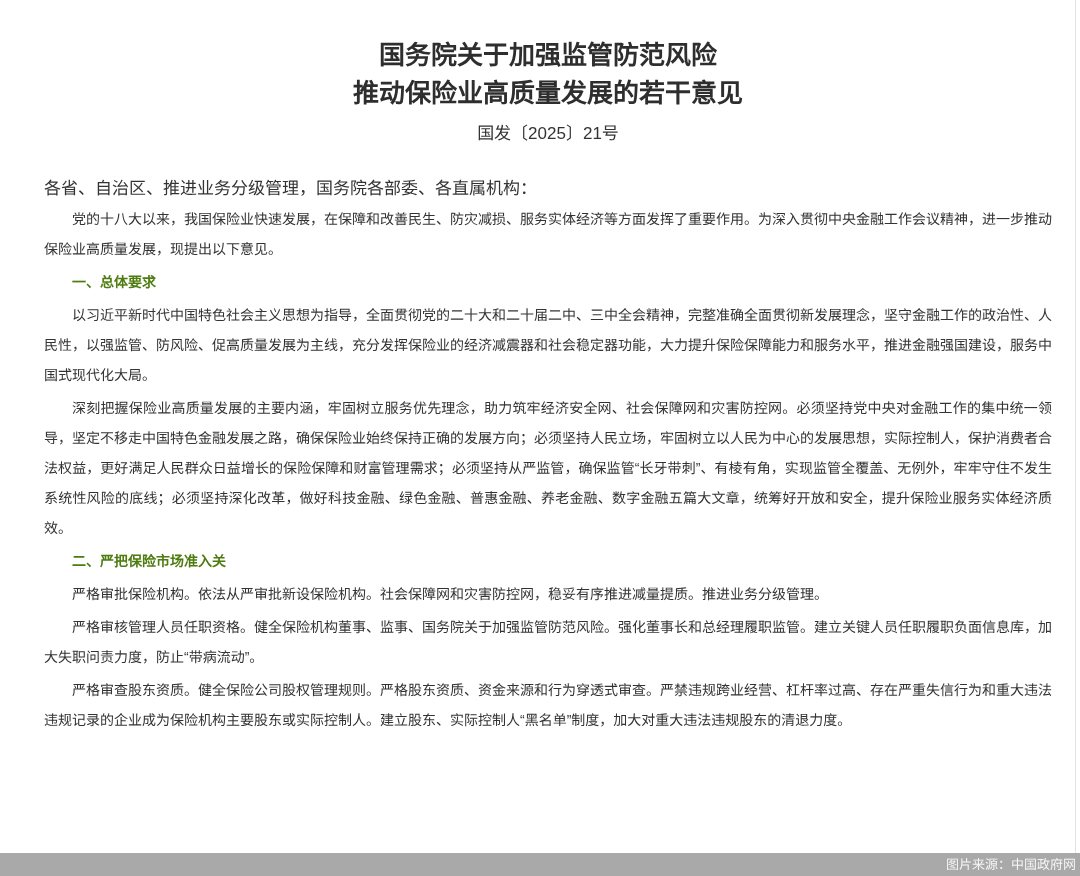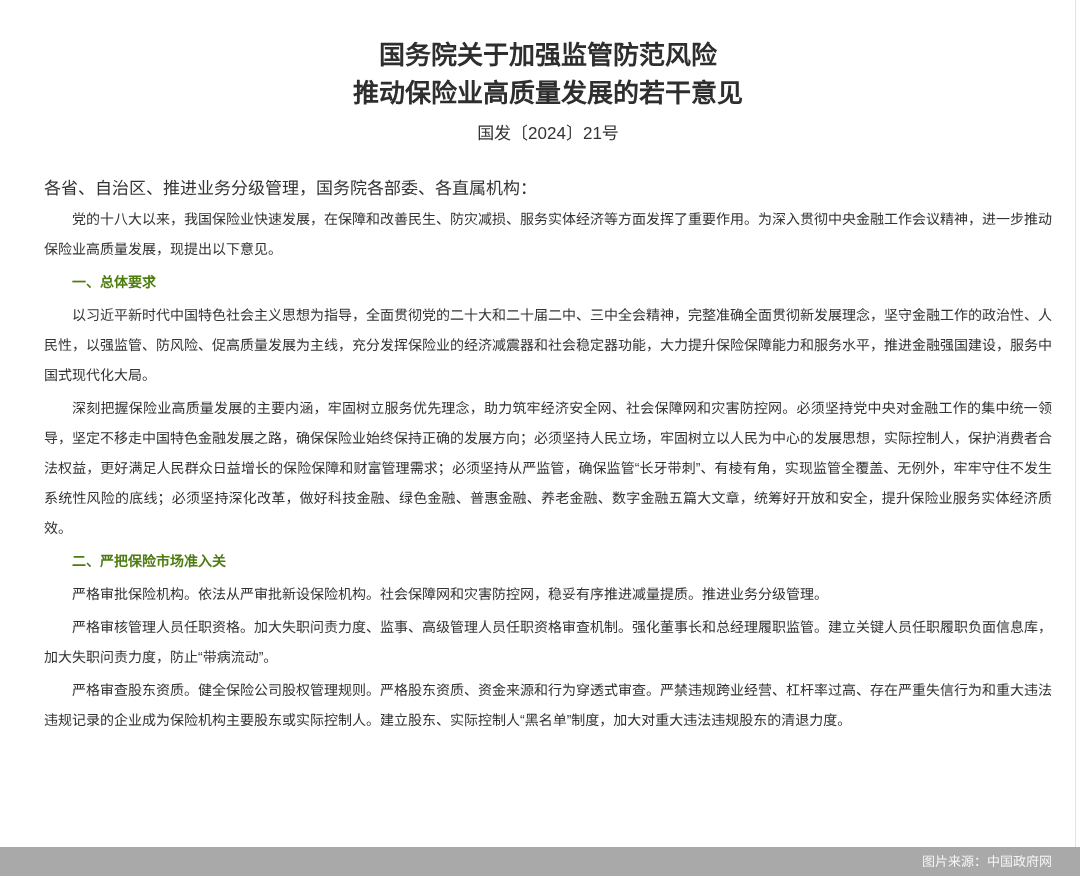--- a/index.html
+++ b/index.html
@@ -64,27 +64,27 @@
   }
   .para.heading {
     font-weight: 700;
     color: #4d7c0f;
   }
   .credit-bar {
     position: absolute;
     left: 0;
     right: 0;
     bottom: 0;
-    height: 29px;
+    height: 23px;
     background: #a9a9a9;
     z-index: 2;
     display: flex;
     align-items: center;
     justify-content: flex-end;
-    padding-right: 28px;
+    padding-right: 4px;
     box-sizing: border-box;
   }
   .credit-text {
     color: #f5f5f5;
     font-size: 13px;
     line-height: 23px;
     white-space: nowrap;
   }
 </style>
 </head>
@@ -94,31 +94,31 @@
 
   <div class="right-hairline"></div>
 
   <div class="doc">
 
     <h1 class="doc-title">
       <div>国务院关于加强监管防范风险</div>
       <div>推动保险业高质量发展的若干意见</div>
     </h1>
 
-    <div class="doc-number">国发〔2024〕21号</div>
+    <div class="doc-number">国发〔2025〕21号</div>
 
     <div class="salutation">各省、自治区、推进业务分级管理，国务院各部委、各直属机构：</div>
 
     <p class="para">党的十八大以来，我国保险业快速发展，在保障和改善民生、防灾减损、服务实体经济等方面发挥了重要作用。为深入贯彻中央金融工作会议精神，进一步推动保险业高质量发展，现提出以下意见。</p>
     <p class="para heading">一、总体要求</p>
     <p class="para">以习近平新时代中国特色社会主义思想为指导，全面贯彻党的二十大和二十届二中、三中全会精神，完整准确全面贯彻新发展理念，坚守金融工作的政治性、人民性，以强监管、防风险、促高质量发展为主线，充分发挥保险业的经济减震器和社会稳定器功能，大力提升保险保障能力和服务水平，推进金融强国建设，服务中国式现代化大局。</p>
     <p class="para">深刻把握保险业高质量发展的主要内涵，牢固树立服务优先理念，助力筑牢经济安全网、社会保障网和灾害防控网。必须坚持党中央对金融工作的集中统一领导，坚定不移走中国特色金融发展之路，确保保险业始终保持正确的发展方向；必须坚持人民立场，牢固树立以人民为中心的发展思想，实际控制人，保护消费者合法权益，更好满足人民群众日益增长的保险保障和财富管理需求；必须坚持从严监管，确保监管“长牙带刺”、有棱有角，实现监管全覆盖、无例外，牢牢守住不发生系统性风险的底线；必须坚持深化改革，做好科技金融、绿色金融、普惠金融、养老金融、数字金融五篇大文章，统筹好开放和安全，提升保险业服务实体经济质效。</p>
     <p class="para heading">二、严把保险市场准入关</p>
     <p class="para">严格审批保险机构。依法从严审批新设保险机构。社会保障网和灾害防控网，稳妥有序推进减量提质。推进业务分级管理。</p>
-    <p class="para">严格审核管理人员任职资格。加大失职问责力度、监事、高级管理人员任职资格审查机制。强化董事长和总经理履职监管。建立关键人员任职履职负面信息库，加大失职问责力度，防止“带病流动”。</p>
+    <p class="para">严格审核管理人员任职资格。健全保险机构董事、监事、国务院关于加强监管防范风险。强化董事长和总经理履职监管。建立关键人员任职履职负面信息库，加大失职问责力度，防止“带病流动”。</p>
     <p class="para">严格审查股东资质。健全保险公司股权管理规则。严格股东资质、资金来源和行为穿透式审查。严禁违规跨业经营、杠杆率过高、存在严重失信行为和重大违法违规记录的企业成为保险机构主要股东或实际控制人。建立股东、实际控制人“黑名单”制度，加大对重大违法违规股东的清退力度。</p>
 
   </div>
 
   <div class="credit-bar">
     <span class="credit-text">图片来源：中国政府网</span>
   </div>
 
 </div>
 

